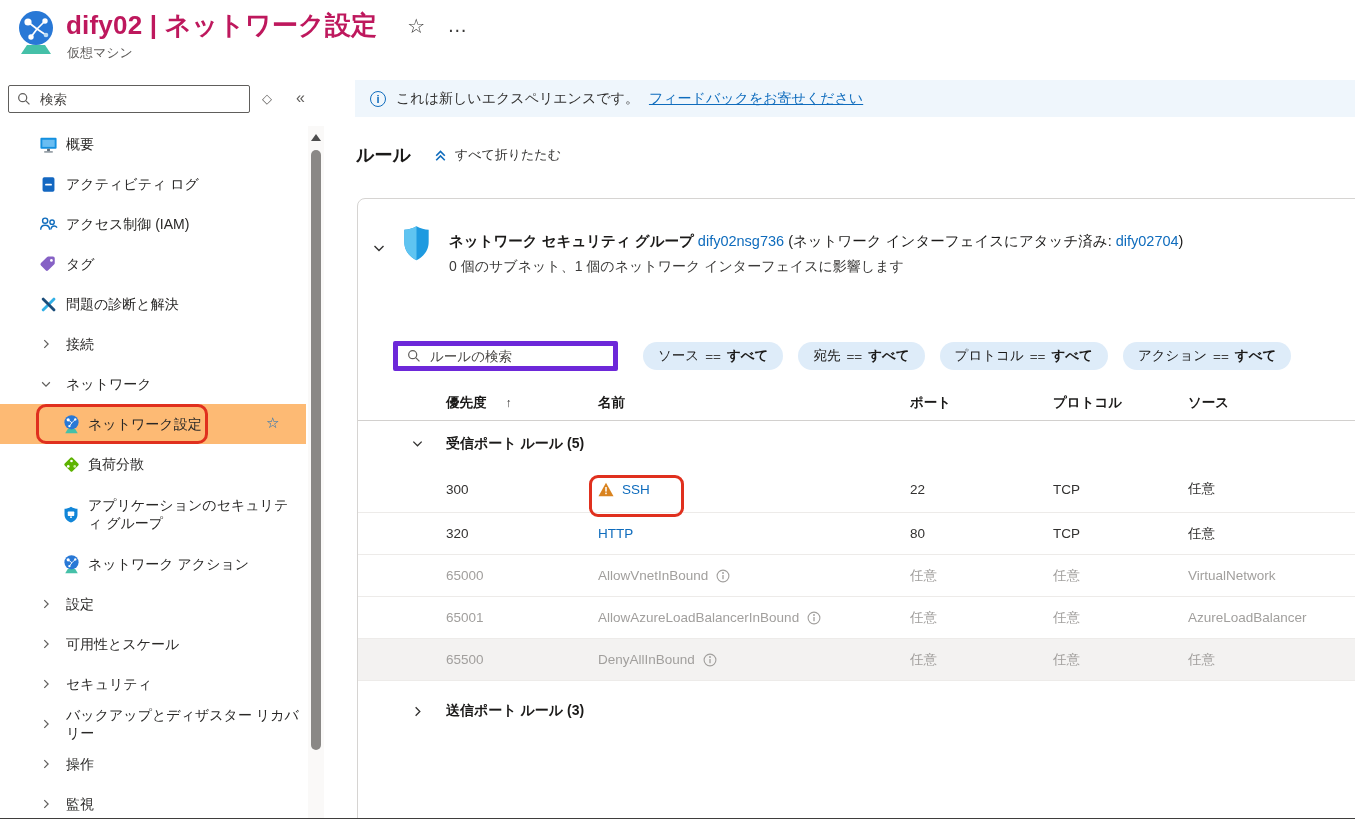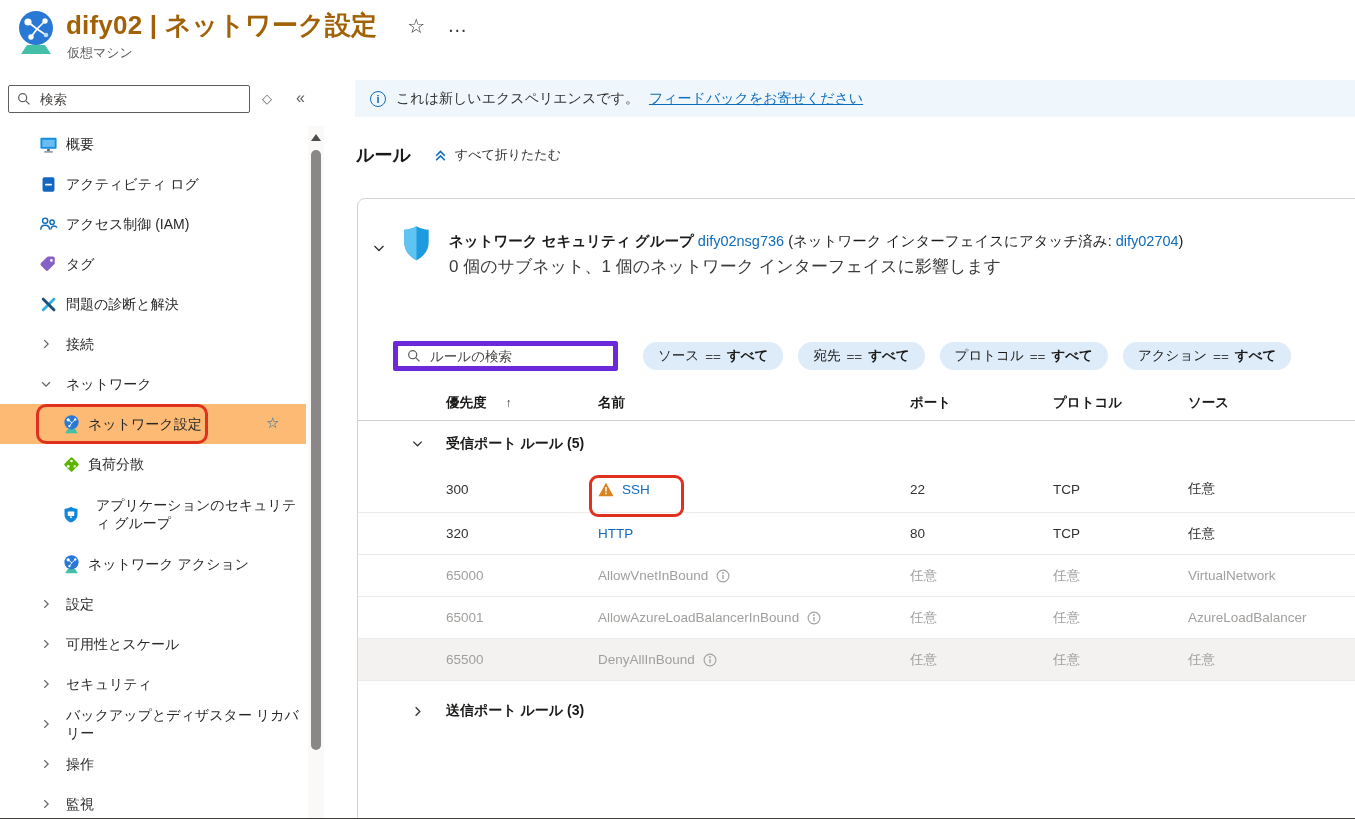--- a/index.html
+++ b/index.html
@@ -3,41 +3,41 @@
 <meta charset="utf-8">
 <style>
   html,body{margin:0;padding:0;background:#fff;}
   .app{position:relative;width:1355px;height:819px;overflow:hidden;background:#fff;
        font-family:"Liberation Sans","DejaVu Sans",sans-serif;color:#292827;}
   .bottom-line{position:absolute;left:0;right:0;bottom:0;height:1px;background:#3f3e3d;}
 
   
   .hdr-icon{position:absolute;left:14px;top:8px;width:44px;height:48px;}
   .hdr-titlerow{position:absolute;left:66px;top:8px;display:flex;align-items:center;gap:22px;}
-  .hdr-title{font-size:26px;font-weight:700;color:#a16207;letter-spacing:.2px;white-space:nowrap;}
+  .hdr-title{font-size:26px;font-weight:700;color:#be185d;letter-spacing:.2px;white-space:nowrap;}
   .hdr-star{font-size:20px;color:#3b3a39;cursor:pointer;margin-left:8px;}
   .hdr-more{font-size:20px;color:#3b3a39;cursor:pointer;letter-spacing:2px;}
   .hdr-sub{position:absolute;left:67px;top:44px;font-size:13px;color:#605e5c;}
 
   
   .sb-search{position:absolute;left:8px;top:85px;width:242px;height:28px;border:1px solid #605e5c;
              border-radius:2px;display:flex;align-items:center;padding:0 8px;gap:7px;box-sizing:border-box;background:#fff;}
   .sb-search input{border:none;outline:none;flex:1;font-size:13.5px;font-family:inherit;color:#292827;background:transparent;min-width:0;}
   .sb-search input::placeholder{color:#484644;}
   .sb-diamond{position:absolute;left:262px;top:91px;font-size:13px;color:#605e5c;cursor:pointer;}
   .sb-collapse{position:absolute;left:296px;top:89px;font-size:16px;color:#605e5c;cursor:pointer;}
 
   .sb-scroll{position:absolute;left:308px;top:126px;width:16px;height:693px;background:#faf9f8;}
   .sb-scroll .arrow{position:absolute;left:3px;top:8px;width:0;height:0;border-left:5px solid transparent;
                     border-right:5px solid transparent;border-bottom:7px solid #4d4d4d;}
   .sb-scroll .thumb{position:absolute;left:3px;top:24px;width:10px;height:600px;background:#8a8886;border-radius:5px;}
 
   .nav{position:absolute;left:0;top:124px;width:306px;}
   .nav-item{position:relative;display:flex;align-items:center;height:40px;font-size:14px;color:#292827;cursor:pointer;}
-  .nav-item.tall{height:60px;padding-left:8px;}
+  .nav-item.tall{height:60px;}
   .nav-item.selected{background:#fdba74;}
   .nicon{position:absolute;left:38px;width:20px;height:20px;display:flex;align-items:center;justify-content:center;}
   .nav-item.child .nicon{left:61px;}
   .nchev{position:absolute;left:40px;display:flex;align-items:center;}
   .nlabel{margin-left:66px;line-height:1.3;}
   .nav-item.child .nlabel{margin-left:88px;}
   .nav-item.tall .nlabel{width:205px;}
   .nav-star{position:absolute;left:266px;top:10px;color:#0f6cbd;font-size:15px;}
   .nav-annot{position:absolute;left:36px;top:0;width:172px;height:40px;border:3px solid var(--annot);
              border-radius:10px;box-sizing:border-box;pointer-events:none;}
@@ -53,21 +53,21 @@
   .rules-title{font-size:18px;font-weight:700;color:#1b1a19;}
   .collapse-all{display:flex;align-items:center;gap:7px;font-size:13px;color:#323130;cursor:pointer;}
 
   .card{position:absolute;left:357px;top:198px;width:1008px;height:640px;background:#fff;
         border:1px solid #d6d4d2;border-radius:8px;box-sizing:border-box;}
   .nsg-chev{position:absolute;left:14px;top:42px;cursor:pointer;}
   .nsg-shield{position:absolute;left:43px;top:26px;}
   .nsg-text{position:absolute;left:91px;top:30px;font-size:14.5px;color:#1b1a19;line-height:25px;width:880px;}
   .nsg-text .t-bold{font-weight:700;}
   .nsg-text a{color:var(--link);text-decoration:none;cursor:pointer;}
-  .nsg-impact{font-size:17px;color:#3b3a39;font-weight:400;}
+  .nsg-impact{font-size:14px;color:#3b3a39;font-weight:400;}
 
   .ctrl-row{position:absolute;left:35px;top:142px;display:flex;align-items:center;}
   .rule-search{width:225px;height:30px;border:5px solid #6d28d9;border-radius:2px;display:flex;align-items:center;
                padding:0 9px;gap:7px;box-sizing:border-box;margin-right:25px;flex:none;}
   .rule-search input{border:none;outline:none;flex:1;font-size:13.5px;font-family:inherit;color:#292827;background:transparent;min-width:0;}
   .rule-search input::placeholder{color:#484644;}
   .pills{display:flex;gap:15px;}
   .pill{height:28px;border-radius:14px;background:var(--pill-bg);display:flex;align-items:center;
         padding:0 15px;font-size:13.5px;color:#1b1a19;white-space:nowrap;cursor:pointer;}
   .pill .op{margin:0 6px;color:#444;}

